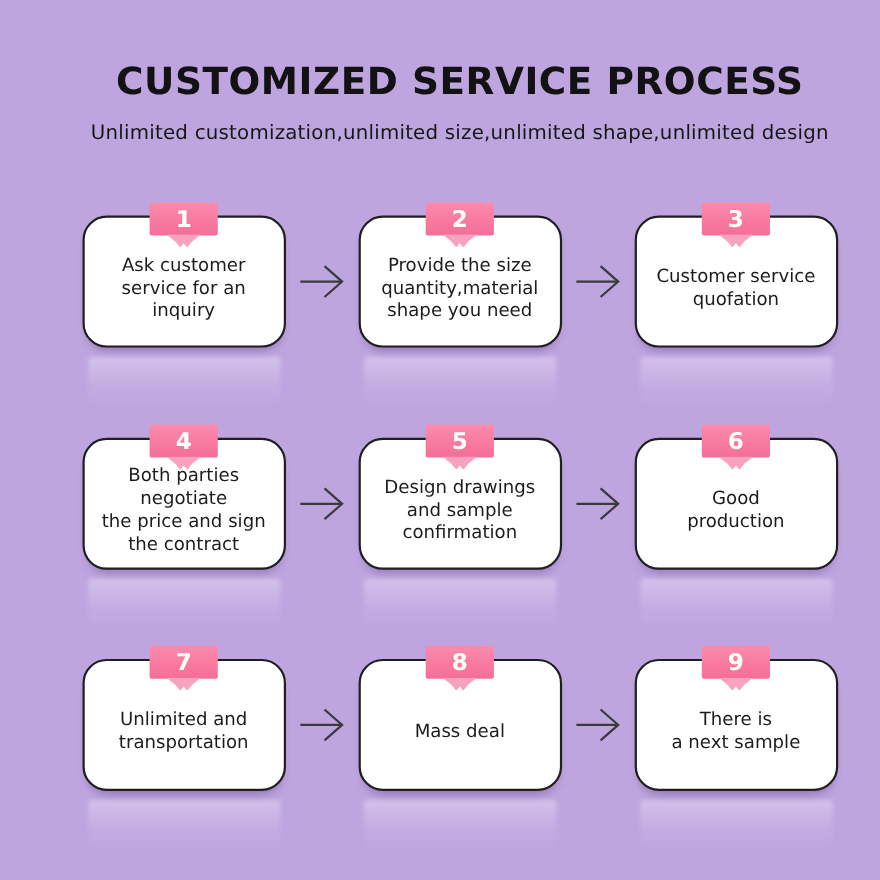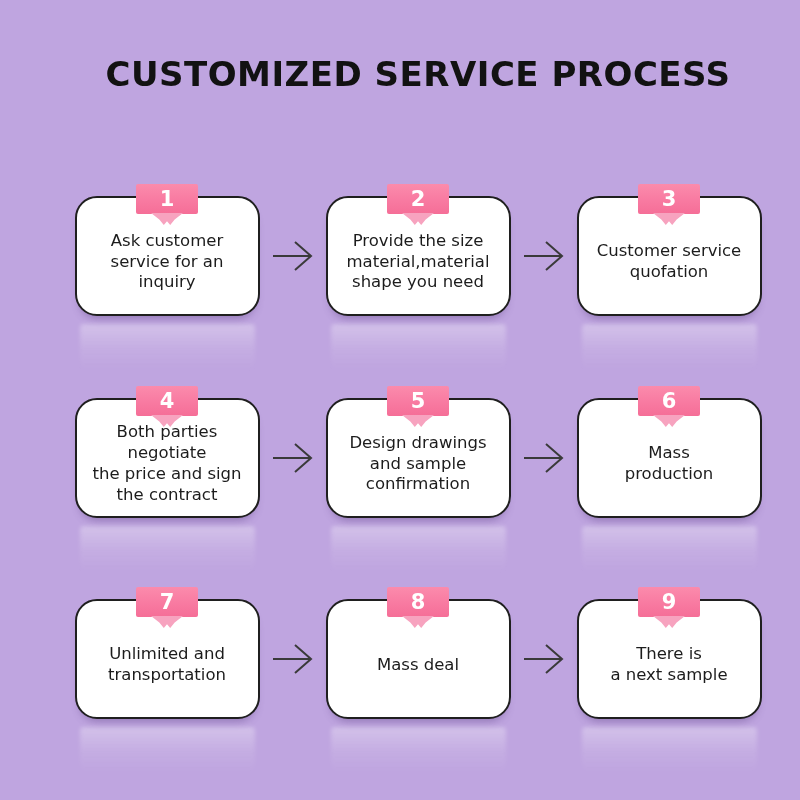--- a/index.html
+++ b/index.html
@@ -118,20 +118,21 @@
     justify-content: center;
   }
   .arrow svg { display: block; }
 </style>
 </head>
 <body>
 
 <div class="poster">
 
   <h1 class="title">CUSTOMIZED SERVICE PROCESS</h1>
+  <p class="subtitle">Unlimited customization,unlimited size,unlimited shape,unlimited design</p>
 
   <div class="row row-1">
     <div class="cell">
       <div class="ribbon">
         <span class="ribbon-num">1</span>
         <div class="ribbon-tab"></div>
       </div>
       <div class="card">
         <div class="card-text">Ask customer
 service for an
@@ -145,21 +146,21 @@
         <path d="M25 6 L41 20 L25 34" stroke="#3A3A3A" stroke-width="2" fill="none"></path>
       </svg>
     </div>
     <div class="cell">
       <div class="ribbon">
         <span class="ribbon-num">2</span>
         <div class="ribbon-tab"></div>
       </div>
       <div class="card">
         <div class="card-text">Provide the size
-material,material
+quantity,material
 shape you need</div>
       </div>
       <div class="reflection"></div>
     </div>
     <div class="arrow">
       <svg width="46" height="40" viewBox="0 0 46 40" fill="none">
         <path d="M3 20 H40" stroke="#3A3A3A" stroke-width="2"></path>
         <path d="M25 6 L41 20 L25 34" stroke="#3A3A3A" stroke-width="2" fill="none"></path>
       </svg>
     </div>
@@ -213,21 +214,21 @@
         <path d="M3 20 H40" stroke="#3A3A3A" stroke-width="2"></path>
         <path d="M25 6 L41 20 L25 34" stroke="#3A3A3A" stroke-width="2" fill="none"></path>
       </svg>
     </div>
     <div class="cell">
       <div class="ribbon">
         <span class="ribbon-num">6</span>
         <div class="ribbon-tab"></div>
       </div>
       <div class="card">
-        <div class="card-text">Mass
+        <div class="card-text">Good
 production</div>
       </div>
       <div class="reflection"></div>
     </div>
   </div>
 
   <div class="row row-3">
     <div class="cell">
       <div class="ribbon">
         <span class="ribbon-num">7</span>

